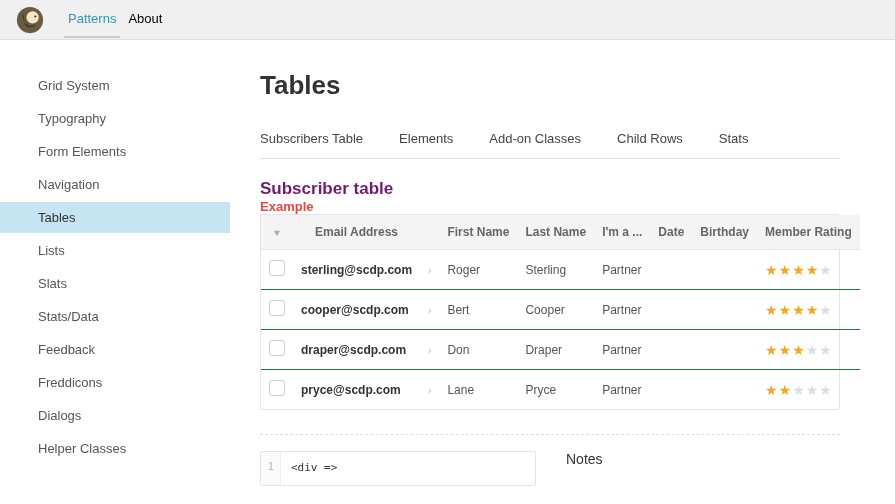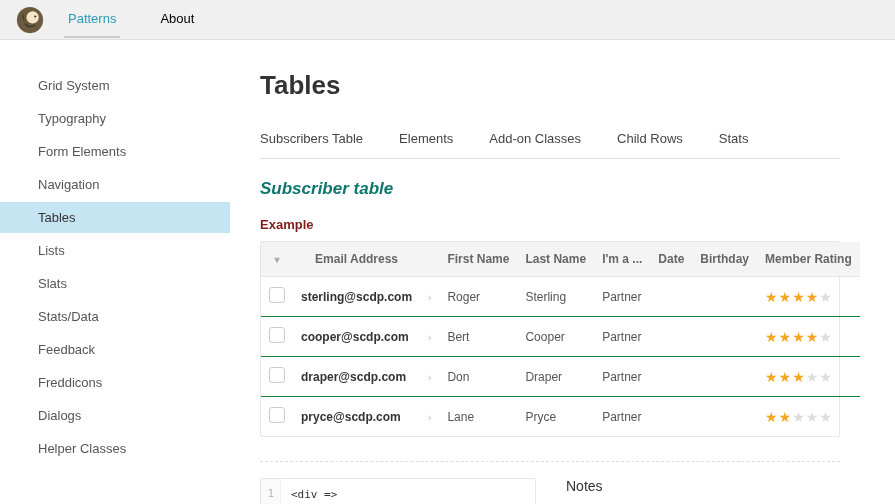--- a/index.html
+++ b/index.html
@@ -1,31 +1,31 @@
 <!DOCTYPE html>
 <html><head>
 <meta charset="utf-8">
 <style>
 * { margin: 0; padding: 0; box-sizing: border-box; }
 body { font-family: -apple-system, BlinkMacSystemFont, "Segoe UI", Helvetica, Arial, sans-serif; font-size: 13px; color: #333; background: #fff; }
 .topbar { background: #f0f0f0; border-bottom: 1px solid #e0e0e0; height: 40px; display: flex; align-items: center; padding: 0 16px; }
 .logo { width: 28px; height: 28px; margin-right: 20px; }
-.topnav { display: flex; gap: 36px; }
+.topnav { display: flex; gap: 4px; }
 .topnav-item { font-size: 13px; color: #000000; cursor: pointer; padding: 10px 4px; }
 .topnav-item.active { color: #2c9ab7; border-bottom: 2px solid #ccc; }
 .main { display: flex; }
 .sidebar { width: 230px; padding: 30px 0 0 0; }
 .sidebar-item { padding: 8px 20px 8px 38px; font-size: 13px; color: #555; cursor: pointer; margin-bottom: 2px; }
 .sidebar-item.active { background: #c5e5f2; color: #333; }
 .content { flex: 1; padding: 30px 30px 0 30px; max-width: 640px; }
 .page-title { font-size: 26px; font-weight: 600; color: #333; margin-bottom: 30px; }
 .tabs { display: flex; gap: 36px; border-bottom: 1px solid #e0e0e0; padding-bottom: 12px; margin-bottom: 20px; }
 .tab { font-size: 13px; color: #444; cursor: pointer; }
-.section-title { font-size: 17px; font-weight: 600; font-style: italic; color: #0f766e; margin-bottom: 18px; }
-.example-label { font-size: 13px; font-weight: 600; color: #7f1d1d; margin-bottom: 9px; }
+.section-title { font-size: 17px; font-weight: 600; color: #701a75; }
+.example-label { font-size: 13px; font-weight: 600; color: #ef4444; margin-bottom: 0; }
 .table-wrap { border: 1px solid #e5e5e5; border-radius: 2px; }
 table { width: 100%; border-collapse: collapse; font-size: 12px; }
 thead th { background: #f4f4f4; text-align: center; font-weight: 600; color: #666; padding: 10px 8px; border-bottom: 1px solid #e5e5e5; white-space: nowrap; }
 tbody td { padding: 10px 8px; border-bottom: 1px solid #15803d; color: #555; white-space: nowrap; }
 tbody tr:last-child td { border-bottom: none; }
 .checkbox { width: 16px; height: 16px; border: 1px solid #ccc; border-radius: 3px; display: inline-block; background: #fff; }
 .email { font-weight: 600; color: #333; }
 .chevron { color: #bbb; font-size: 10px; }
 .stars { display: flex; gap: 1px; }
 .star { color: #ddd; font-size: 14px; }

